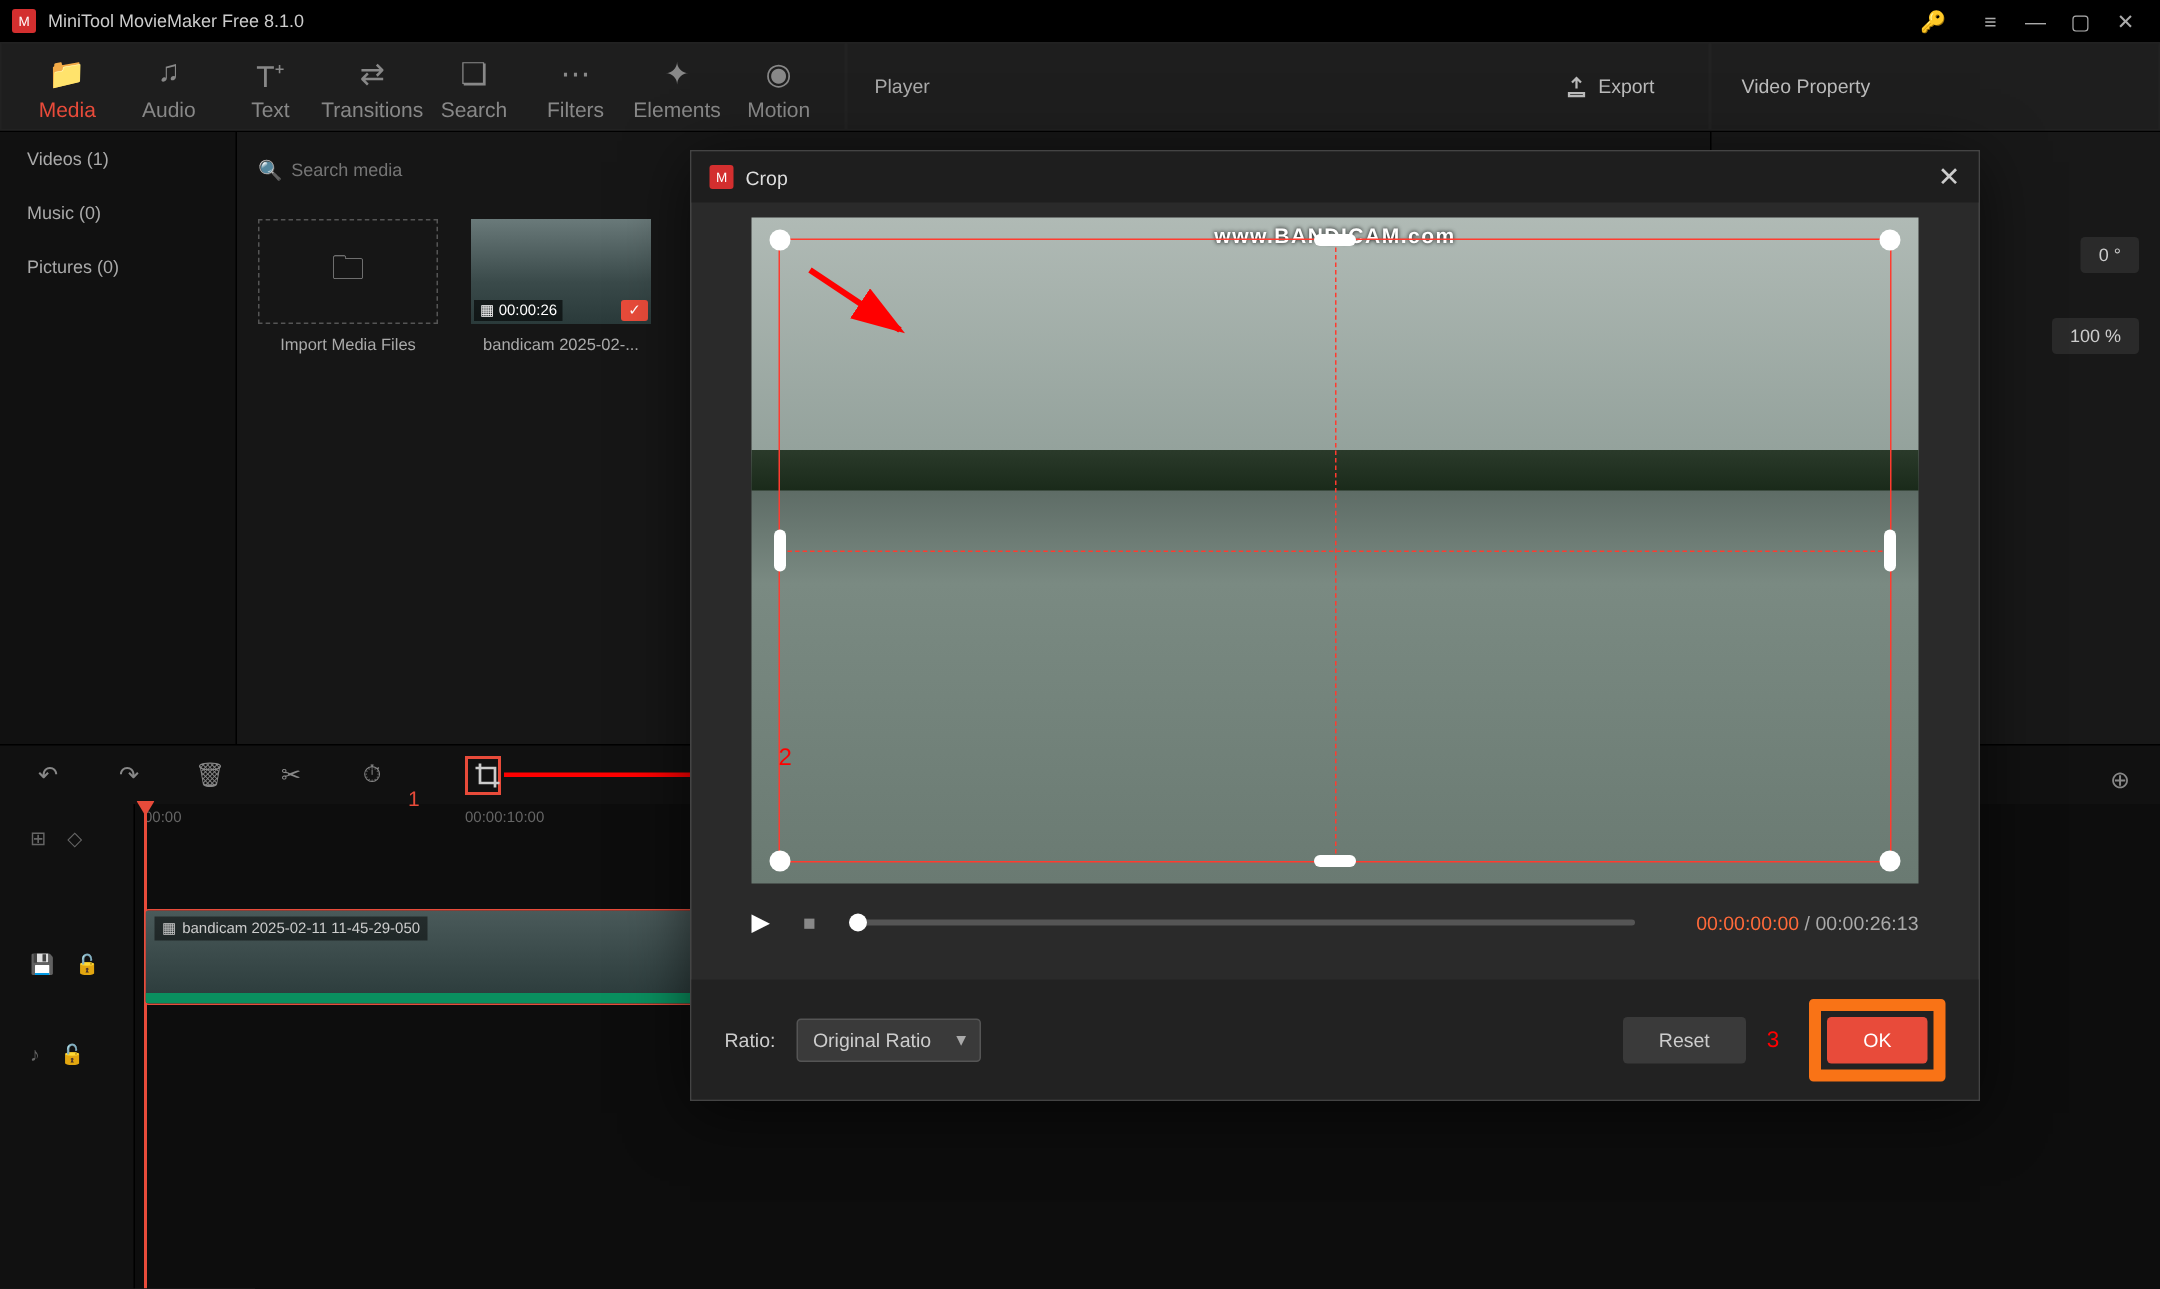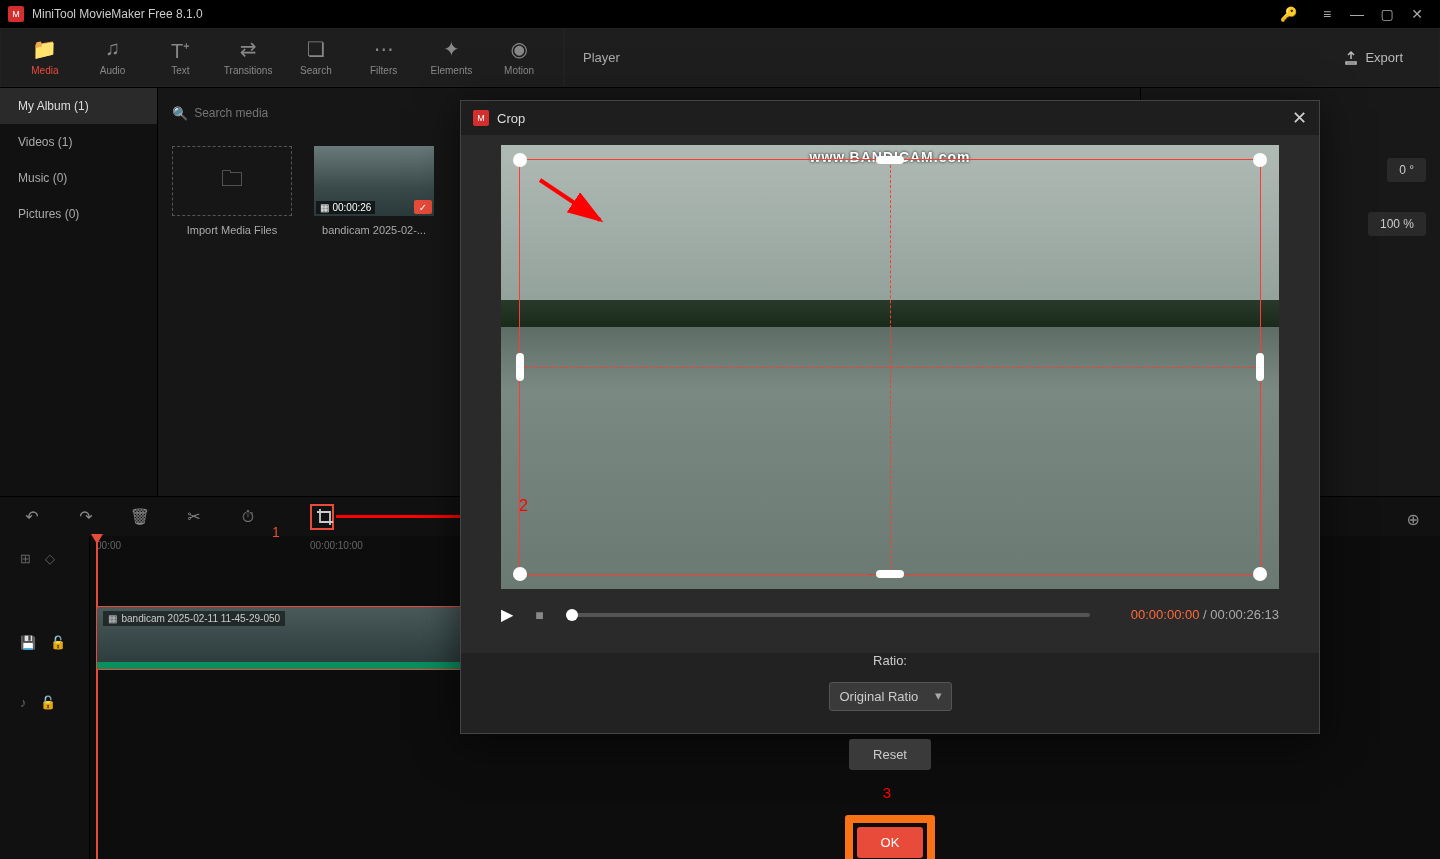--- a/index.html
+++ b/index.html
@@ -13,21 +13,21 @@
 .titlebar .key-icon { color: #d4a017; margin-right: 14px; font-size:14px; }
 .titlebar .win-btn { width: 30px; text-align: center; color: #aaa; font-size: 14px; cursor: pointer; }
 
 
 .toolbar-row { display: flex; height: 60px; background: #111; border-bottom: 1px solid #000; }
 .tab-block { padding: 8px 10px; border: 1px solid #222; background: #1e1e1e; margin: 0; }
 .tab-list { display: flex; }
 .tab-item { display: flex; flex-direction: column; align-items: center; justify-content: center; width: 70px; color: #888; cursor:pointer;}
 .tab-item.active { color: #e84b3a; }
 .tab-item .icon { font-size: 20px; height: 24px; }
-.tab-item .label { font-size: 10px; margin-top: 4px; }
+.tab-item .label { font-size: 14px; margin-top: 4px; }
 .player-block { flex:1; display: flex; align-items: center; padding: 0 18px; border: 1px solid #222; background:#1e1e1e; }
 .export-block { display:flex; align-items:center; padding: 0 18px; color:#bbb; cursor:pointer;}
 .vprop-block { width: 300px; display:flex; align-items:center; padding: 0 20px; border:1px solid #222; background:#1e1e1e; color:#bbb;}
 
 
 .middle { display:flex; height: 408px; }
 .sidebar-left { width: 158px; background:#111; border-right:1px solid #000;}
 .sidebar-left .item { padding: 11px 18px; color:#aaa; font-size:12px; cursor:pointer; }
 .sidebar-left .item.active { background:#2a2a2a; color:#ddd; }
 .media-area { flex:1; background:#161616; padding: 10px 14px; }
@@ -88,21 +88,21 @@
 .crop-controls { padding: 6px 40px; display:flex; align-items:center; gap: 22px;}
 .crop-controls .play { color:#fff; font-size:16px; cursor:pointer;}
 .crop-controls .stop { color:#888; font-size:14px; cursor:pointer;}
 .crop-slider { flex:1; height:4px; background:#555; position:relative; border-radius:2px;}
 .crop-slider .knob { position:absolute; left:0; top:-4px; width:12px; height:12px; background:#fff; border-radius:50%;}
 .crop-time { font-size:13px; }
 .crop-time .cur { color:#ff6a3a;margin-left:19px;}
 .crop-time .sep { color:#aaa;}
 .crop-time .dur { color:#aaa;}
 
-.crop-footer { position:absolute; bottom:0; left:0; right:0; height: 80px; background:#222; display:flex; align-items:center; padding: 0 42px; gap:14px;flex-direction:column;}
+.crop-footer { position:absolute; bottom:0; left:0; right:0; height: 80px; background:#222; display:flex; align-items:center; padding: 0 22px; gap:14px;}
 .crop-footer .ratio-label { color:#ccc; font-size:13px;}
 .crop-footer select { background:#3a3a3a; color:#ccc; border:1px solid #555; padding:6px 32px 6px 10px; font-size:13px; border-radius:3px; appearance:none;}
 .select-wrap { position:relative;}
 .select-wrap::after { content:'▾'; position:absolute; right:10px; top:6px; color:#aaa; pointer-events:none;}
 .crop-footer .spacer { flex:1;}
 .crop-footer .btn { padding: 8px 24px; font-size:13px; border-radius:3px; cursor:pointer; border:none;}
 .btn-reset { background:#3a3a3a; color:#ccc;}
 .btn-ok { background:#e84b3a; color:#fff; padding: 8px 42px;}
 .ok-highlight { border: 8px solid #f97316; padding: 4px; border-radius:3px; display:inline-block;}
 .num3 { color:#ff0000; font-size:15px; margin-right:6px; align-self:center;}
@@ -171,25 +171,27 @@
     <div style="flex:1"></div>
     <div class="export-block">
       <span style="margin-right:6px;">
         <svg width="16" height="16" viewBox="0 0 16 16">
             <path d="M8 2v7M5 5l3-3 3 3M3 12h10v2H3z" stroke="#bbb" stroke-width="1.5" fill="none"></path>
           </svg>
       </span>
       <span>Export</span>
     </div>
   </div>
+  <div class="vprop-block">
+    <span>Video Property</span>
+  </div>
 </div>
 
 <div class="middle">
   <div class="sidebar-left">
-    <div class="item active">My Album (1)</div>
     <div class="item">Videos (1)</div>
     <div class="item">Music (0)</div>
     <div class="item">Pictures (0)</div>
   </div>
   <div class="media-area">
     <div class="media-header">
       <span class="search-icon">🔍</span>
       <input placeholder="Search media" style="">
       <div class="download-link">
         <span>☁</span>

